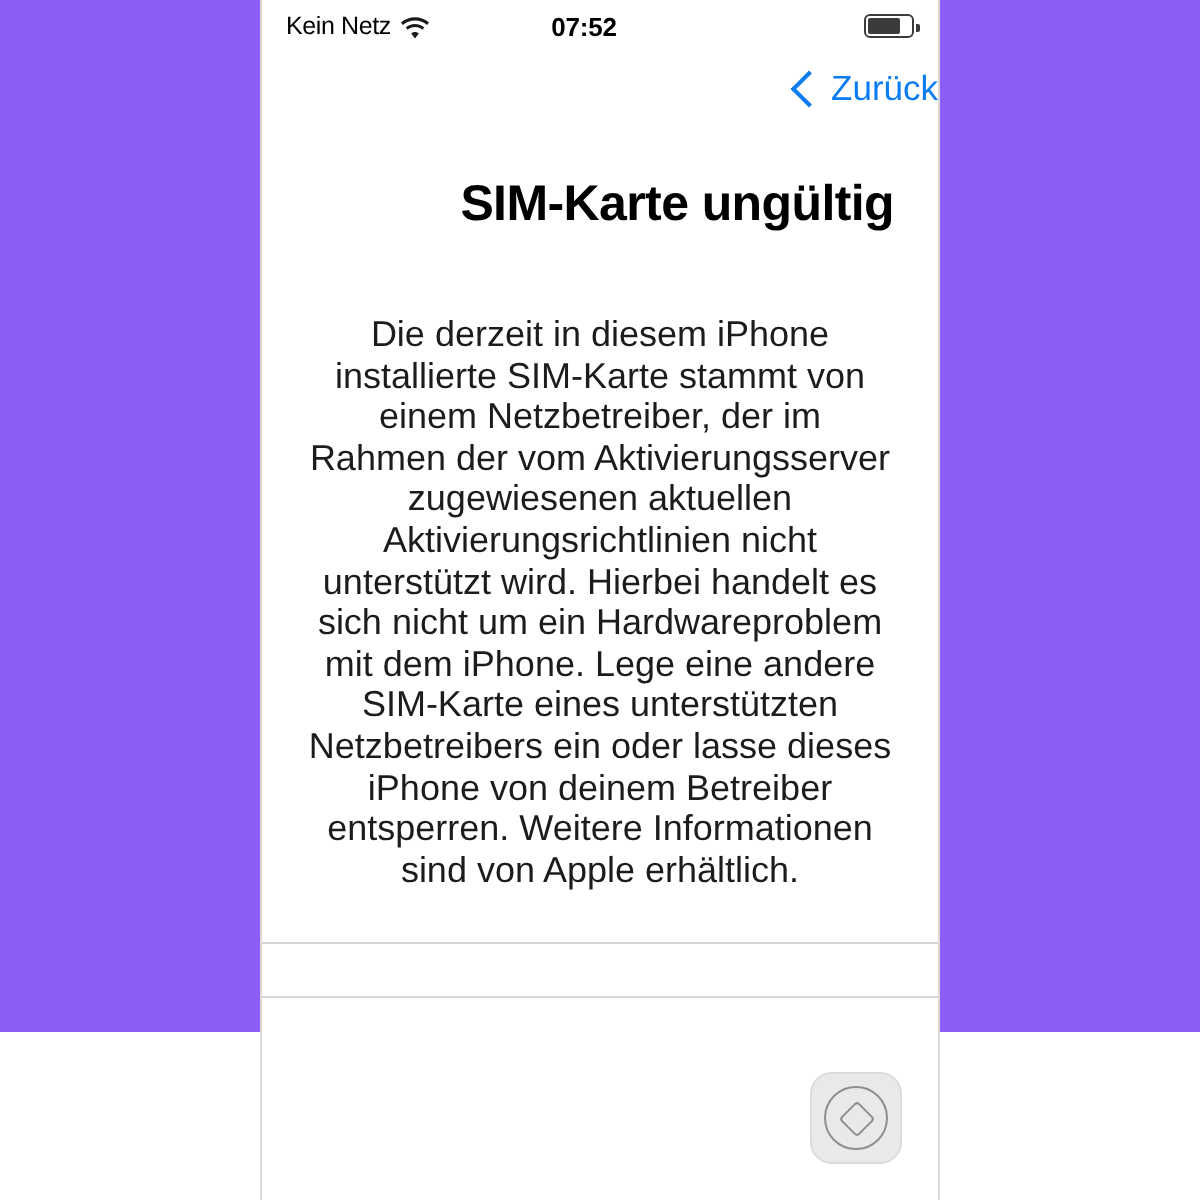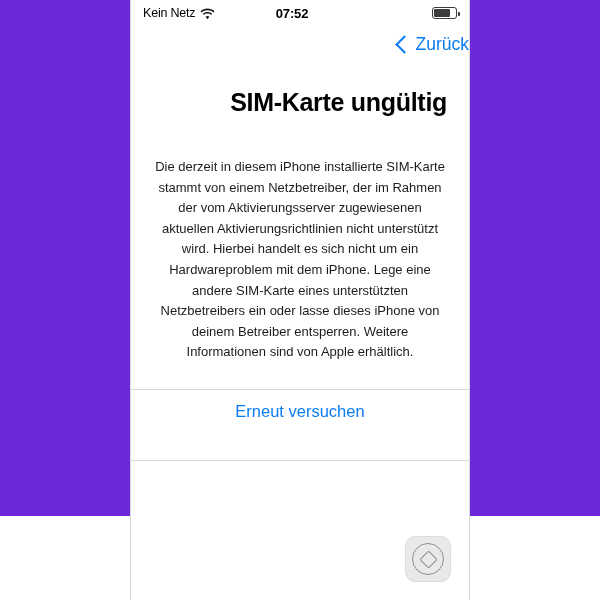--- a/index.html
+++ b/index.html
@@ -10,21 +10,21 @@
     width: 600px;
     height: 600px;
     background: #ffffff;
     font-family: "Liberation Sans", sans-serif;
     overflow: hidden;
   }
   .screen {
     position: relative;
     width: 600px;
     height: 516px;
-    background: #6d28d9;
+    background: #8b5cf6;
   }
   .phone {
     position: absolute;
     left: 130px;
     top: 0px;
     width: 340px;
     height: 600px;
     background: #ffffff;
     border-left: 1px solid #d8d8d8;
     border-right: 1px solid #d8d8d8;
@@ -137,21 +137,21 @@
     text-align: right;
     font-size: 25px;
     font-weight: bold;
     color: #000;
     margin-top: 26px;
     letter-spacing: -0.3px;
   }
   .body-text {
     margin-top: 40px;
     text-align: center;
-    font-size: 13px;
+    font-size: 18px;
     line-height: 20.6px;
     color: #1c1c1c;
   }
 
   .divider {
     height: 1px;
     background: #d6d6d6;
     margin-top: 26px;
   }
   .action-row {
@@ -228,23 +228,20 @@
         <span>Zurück</span>
       </div>
     </div>
 
     <div class="content">
       <div class="title">SIM-Karte ungültig</div>
       <div class="body-text">Die derzeit in diesem iPhone installierte SIM-Karte stammt von einem Netzbetreiber, der im Rahmen der vom Aktivierungsserver zugewiesenen aktuellen Aktivierungsrichtlinien nicht unterstützt wird. Hierbei handelt es sich nicht um ein Hardwareproblem mit dem iPhone. Lege eine andere SIM-Karte eines unterstützten Netzbetreibers ein oder lasse dieses iPhone von deinem Betreiber entsperren. Weitere Informationen sind von Apple erhältlich.</div>
     </div>
 
     <div class="divider"></div>
-    <div class="action-row">
-      <span class="action-label">Erneut versuchen</span>
-    </div>
     <div class="divider"></div>
 
     <div class="assistive">
       <div class="assistive-inner">
         <div class="assistive-diamond"></div>
       </div>
     </div>
 
   </div>
 </div>

